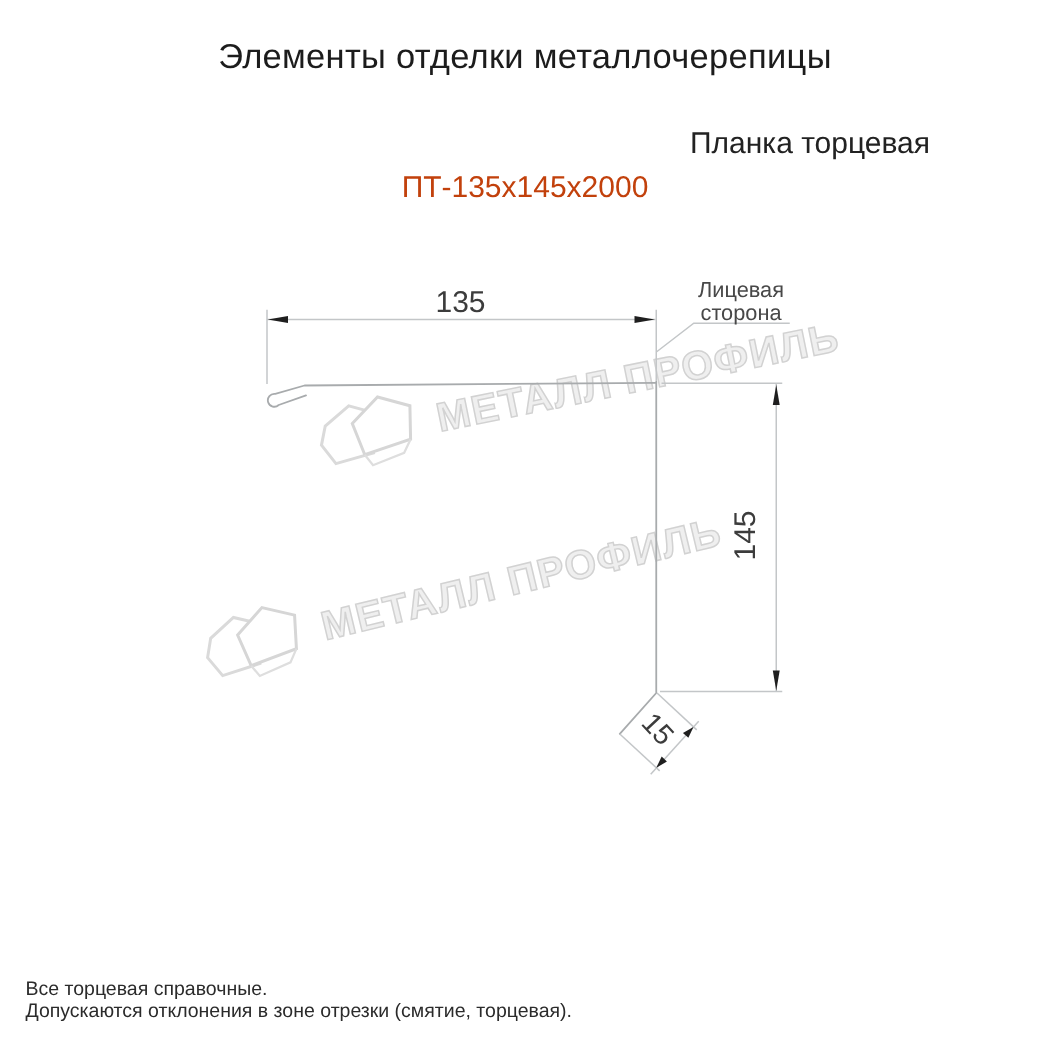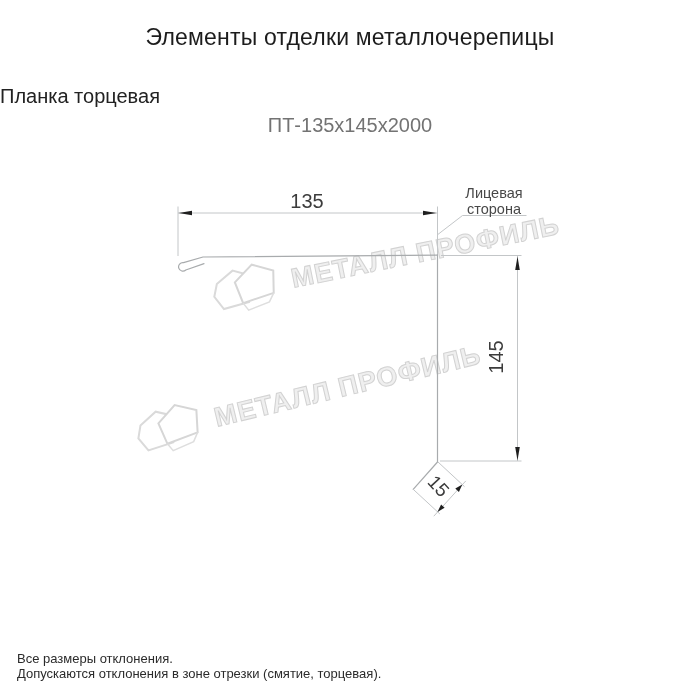--- a/index.html
+++ b/index.html
@@ -2,24 +2,24 @@
 <html><head>
 <meta charset="utf-8">
 <style>
   html,body{margin:0;padding:0;background:#ffffff;}
   body{position:relative;width:700px;height:700px;overflow:hidden;
        font-family:"Liberation Sans","DejaVu Sans",sans-serif;color:#1d1d1d;}
 
   
   .page-title{position:absolute;left:0;top:24px;width:700px;text-align:center;
               font-size:23px;letter-spacing:.2px;color:#1c1c1c;}
-  .product-name{position:absolute;left:0;top:85px;width:584px;text-align:left;
-                font-size:20px;color:#222;}
+  .product-name{position:absolute;left:0;top:85px;width:584px;text-align:right;
+                font-size:20px;color:#222;padding-left:36px;}
   .product-code{position:absolute;left:0;top:114px;width:700px;text-align:center;
-                font-size:20px;color:#737373;}
+                font-size:20px;color:#c2410c;}
 
   
   .watermark{position:absolute;display:flex;align-items:center;gap:8px;
              transform-origin:0 0;pointer-events:none;}
   .watermark .wm-text{font-weight:700;font-size:27px;letter-spacing:1px;
              color:#efefef;-webkit-text-stroke:1px #d2d2d2;white-space:nowrap;}
   .wm-1{left:205px;top:266px;transform:rotate(-11.5deg);}
   .wm-2{left:128px;top:408px;transform:rotate(-13.5deg);}
 
   
@@ -96,14 +96,14 @@
 
   <g fill="#3c3c3c" font-family="Liberation Sans, DejaVu Sans, sans-serif">
     <text x="307" y="208" font-size="20" text-anchor="middle">135</text>
     <text x="503" y="357" font-size="20" text-anchor="middle" transform="rotate(-90 503 357)">145</text>
     <text x="437.5" y="487" font-size="19" text-anchor="middle" dominant-baseline="middle" transform="rotate(47 437.5 487)">15</text>
     <text x="494" y="198" font-size="14.5" text-anchor="middle" fill="#484848">Лицевая</text>
     <text x="494" y="213.5" font-size="14.5" text-anchor="middle" fill="#484848">сторона</text>
   </g>
 </svg>
 
-<div class="footer-note note-1">Все размеры отклонения.</div>
+<div class="footer-note note-1">Все торцевая справочные.</div>
 <div class="footer-note note-2">Допускаются отклонения в зоне отрезки (смятие, торцевая).</div>
 
 </body></html>

